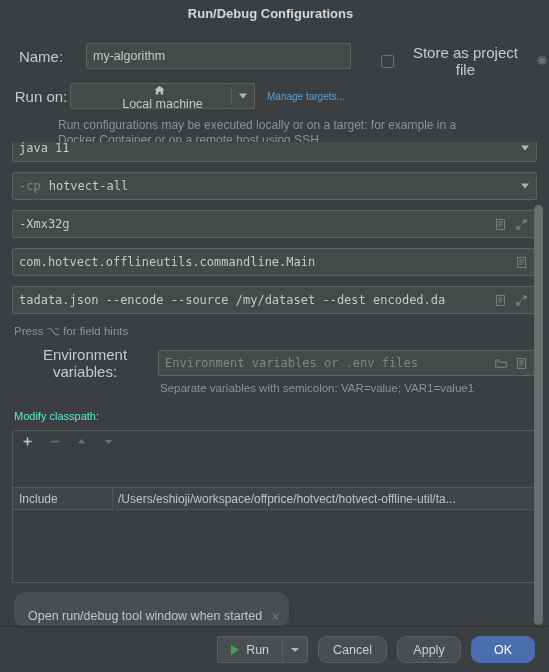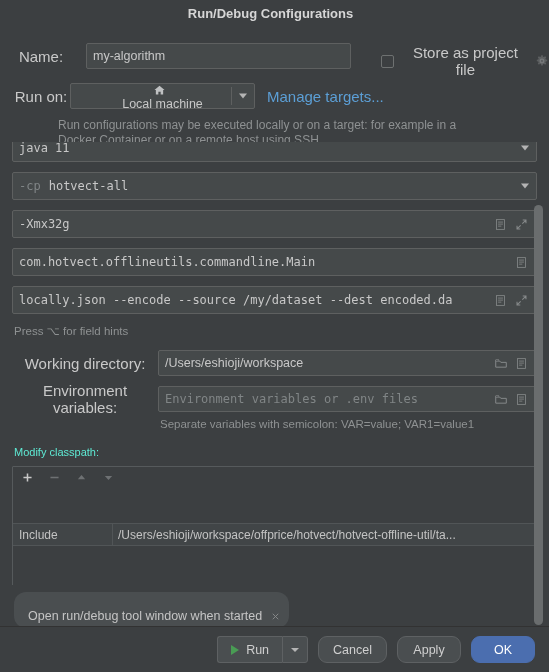--- a/index.html
+++ b/index.html
@@ -51,21 +51,21 @@
   .combo{
     width:185px;height:26px;position:relative;justify-content:flex-start;flex-direction:column;
   }
   .combo .home{margin-right:6px;display:flex;align-items:center;}
   .combo .caret{
     position:absolute;right:7px;top:50%;transform:translateY(-50%);
     width:0;height:0;border-left:4.5px solid transparent;border-right:4.5px solid transparent;
     border-top:5px solid #B4B4B4;
   }
   .combo .sep{position:absolute;right:22px;top:3px;bottom:3px;width:1px;background:#5E6060;}
-  #manage-link{margin-left:12px;color:#5C9FD6;font-size:15px;cursor:pointer;}
+  #manage-link{margin-left:12px;color:#5C9FD6;font-size:10px;cursor:pointer;}
 
   .hint-note{
     position:absolute;left:58px;top:118px;width:400px;
     color:#8E9192;font-size:12px;line-height:15px;
   }
 
   
   .scroll-area{
     position:absolute;left:0;top:142px;width:549px;height:443px;overflow:hidden;
   }
@@ -228,55 +228,37 @@
             <svg width="13" height="13" viewBox="0 0 16 16">
                 <rect x="3" y="2" width="10" height="12" fill="none" stroke="#9FA2A3"></rect>
                 <path stroke="#9FA2A3" d="M5 5h6M5 7.5h6M5 10h4"></path>
               </svg>
           </span>
         </div>
       </div>
 
       <div class="row-field">
         <div class="field mono">
-          <span class="grow">locally.json --encode --source /my/dataset --dest encoded.da</span>
+          <span class="grow">tadata.json --encode --source /my/dataset --dest encoded.da</span>
           <span class="ico-btn">
             <svg width="13" height="13" viewBox="0 0 16 16">
                 <rect x="3" y="2" width="10" height="12" fill="none" stroke="#9FA2A3"></rect>
                 <path stroke="#9FA2A3" d="M5 5h6M5 7.5h6M5 10h4"></path>
               </svg>
           </span>
           <span class="ico-btn">
             <svg width="13" height="13" viewBox="0 0 16 16">
                 <path fill="none" stroke="#9FA2A3" stroke-width="1.3" d="M9.5 2.5h4v4M13.5 2.5L9 7M6.5 13.5h-4v-4M2.5 13.5L7 9"></path>
               </svg>
           </span>
         </div>
       </div>
 
       <div class="press-hint">Press ⌥ for field hints</div>
 
-      <div class="lrow">
-        <div class="lbl">Working directory:</div>
-        <div class="field">
-          <span class="grow">/Users/eshioji/workspace</span>
-          <span class="ico-btn">
-            <svg width="14" height="13" viewBox="0 0 16 16">
-                <path fill="none" stroke="#9FA2A3" stroke-width="1.2" d="M1.5 12.5V5h5l1.3 1.6h6.7v5.9z"></path>
-                <path stroke="#9FA2A3" stroke-width="1.2" d="M1.5 5V3.5h4"></path>
-              </svg>
-          </span>
-          <span class="ico-btn">
-            <svg width="13" height="13" viewBox="0 0 16 16">
-                <rect x="3" y="2" width="10" height="12" fill="none" stroke="#9FA2A3"></rect>
-                <path stroke="#9FA2A3" d="M5 5h6M5 7.5h6M5 10h4"></path>
-              </svg>
-          </span>
-        </div>
-      </div>
 
       <div class="lrow">
         <div class="lbl">Environment variables:</div>
         <div class="field">
           <span class="grow mono dim" style="font-family:'DejaVu Sans Mono',monospace;font-size:12px;">Environment variables or .env files</span>
           <span class="ico-btn">
             <svg width="14" height="13" viewBox="0 0 16 16">
                 <path fill="none" stroke="#9FA2A3" stroke-width="1.2" d="M1.5 12.5V5h5l1.3 1.6h6.7v5.9z"></path>
                 <path stroke="#9FA2A3" stroke-width="1.2" d="M1.5 5V3.5h4"></path>
               </svg>

